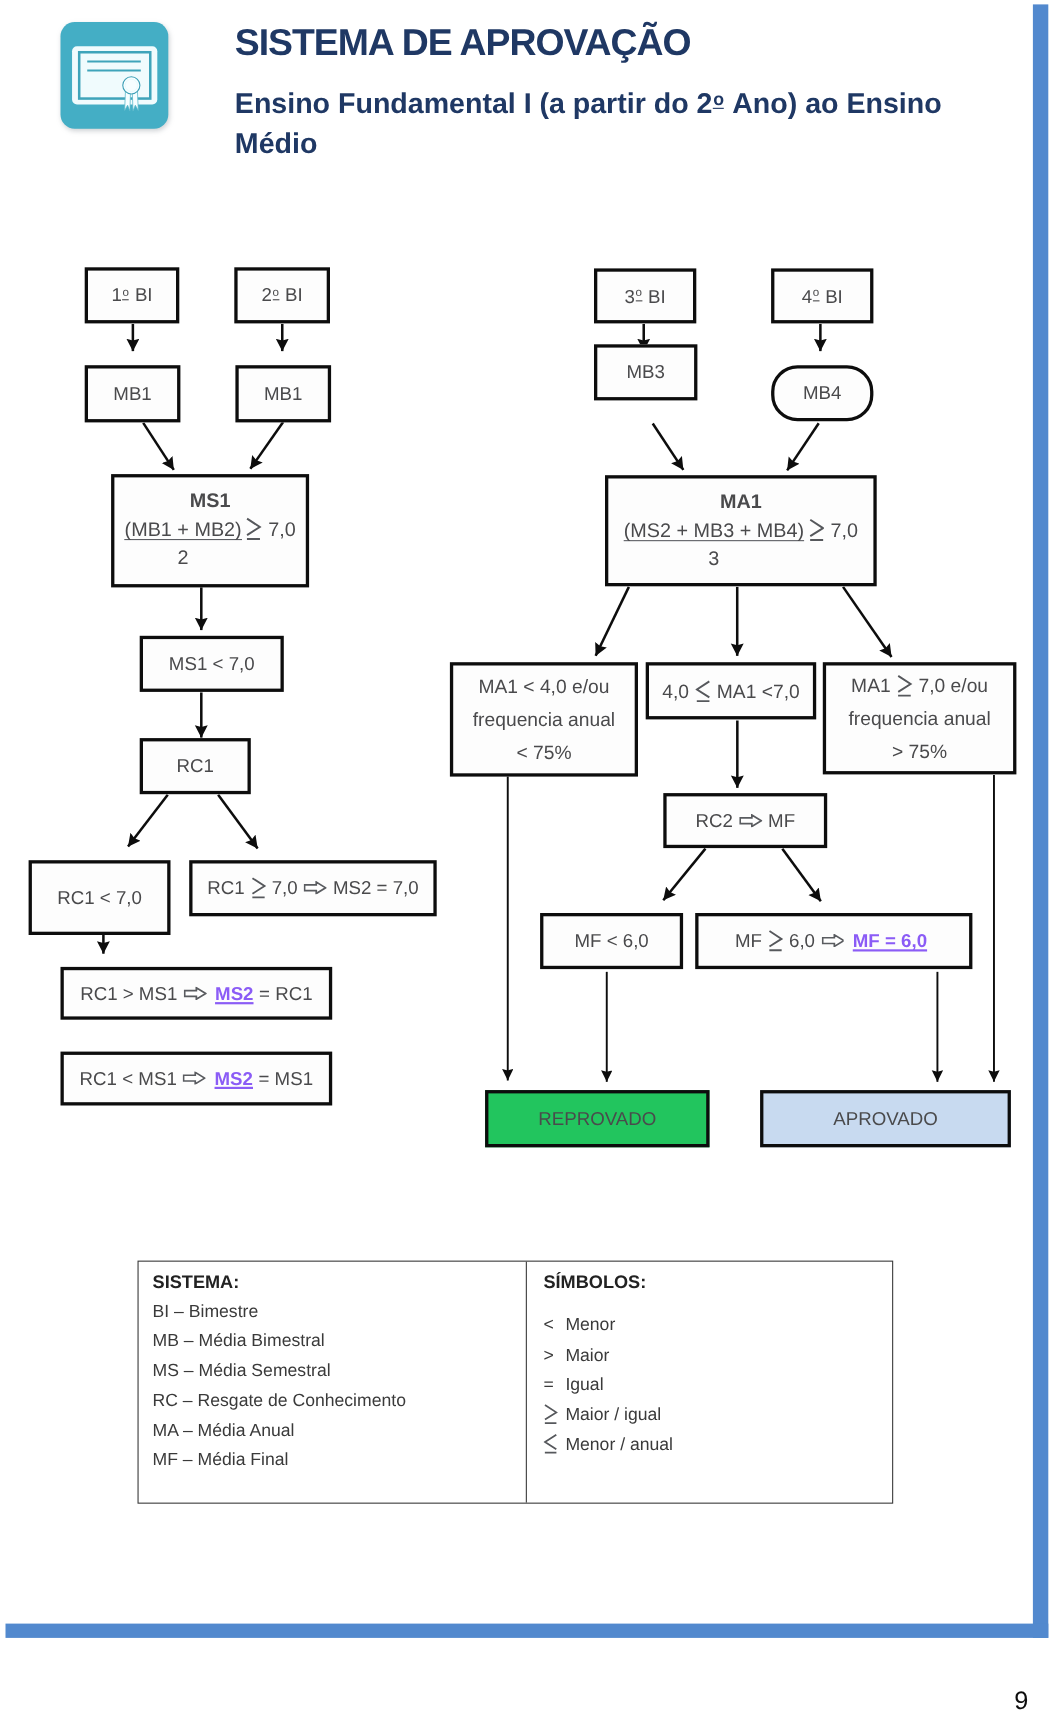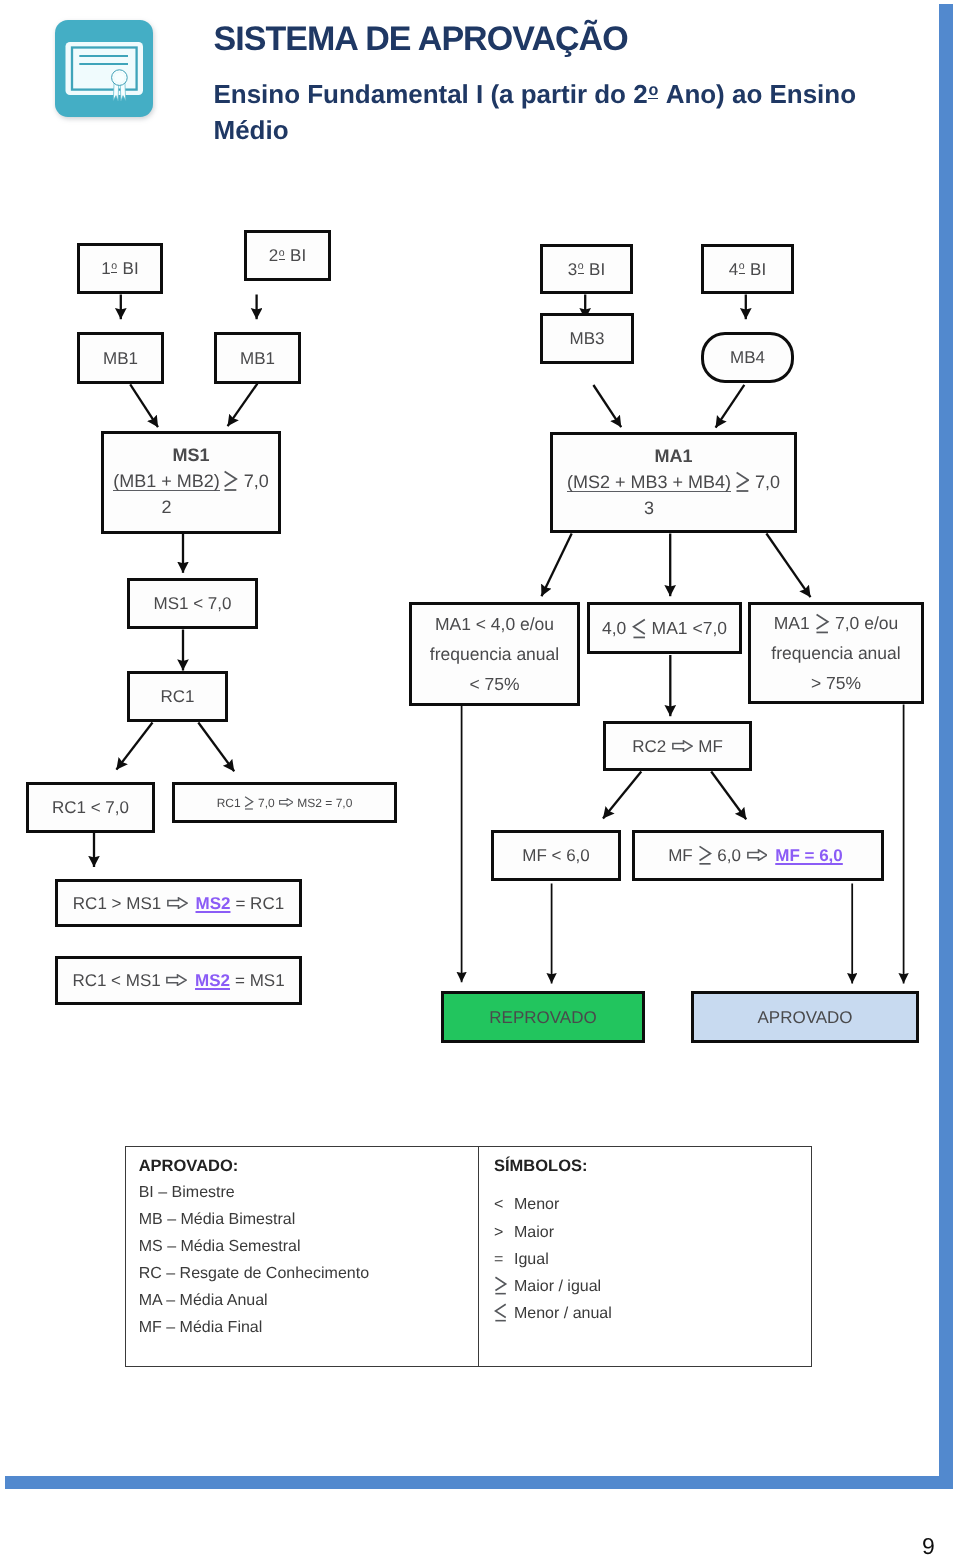--- a/index.html
+++ b/index.html
@@ -14,33 +14,33 @@
   .bx{position:absolute;border:3px solid #0d0d0d;background:#fdfdfd;box-sizing:border-box;
       display:flex;flex-direction:column;align-items:center;justify-content:center;
       color:#4a4a4c;text-align:center;line-height:1.0;}
   .bx span{display:block;white-space:nowrap;}
   .bx span.t-frac{width:100%;display:flex;align-items:flex-start;justify-content:center;}
   #pageno{position:absolute;left:922px;top:1533px;font-size:23px;color:#0d0d0d;}
   .c-thick{stroke-width:2.3;}
   .c-thin{stroke-width:1.75;marker-end:url(#ah2);}
   
   #b-bi1{left:77px;top:243px;width:86px;height:51px;font-size:17px;}
-  #b-bi2{left:213px;top:230px;width:87px;height:51px;font-size:17px;margin-left:31px;}
+  #b-bi2{left:213px;top:243px;width:87px;height:51px;font-size:17px;}
   #b-bi3{left:540px;top:244px;width:93px;height:50px;font-size:17px;}
   #b-bi4{left:701px;top:244px;width:93px;height:50px;font-size:17px;}
   #b-mb1{left:77px;top:332px;width:87px;height:52px;font-size:17px;}
   #b-mb2{left:214px;top:332px;width:87px;height:52px;font-size:17px;}
   #b-mb3{left:540px;top:313px;width:94px;height:51px;font-size:17px;}
   #b-mb4{left:701px;top:332px;width:93px;height:51px;font-size:17px;border-radius:24px;}
   #b-ms1{left:101px;top:431px;width:180px;height:103px;font-size:18px;line-height:25.5px;justify-content:flex-start;padding-top:9px;}
   #b-ma1{left:550px;top:432px;width:247px;height:101px;font-size:18px;line-height:25.5px;justify-content:flex-start;padding-top:9px;}
   #b-ms1lt{left:127px;top:578px;width:131px;height:51px;font-size:17px;}
   #b-rc1{left:127px;top:671px;width:101px;height:51px;font-size:17px;}
-  #b-rc1lt{left:26px;top:782px;width:129px;height:51px;font-size:17px;}
-  #b-rc1ge{left:172px;top:782px;width:225px;height:41px;font-size:12px;}
+  #b-rc1lt{left:26px;top:782px;width:129px;height:68px;font-size:17px;}
+  #b-rc1ge{left:172px;top:782px;width:225px;height:51px;font-size:17px;}
   #b-rc1gt{left:55px;top:879px;width:247px;height:48px;font-size:17px;}
   #b-rc1lm{left:55px;top:956px;width:247px;height:49px;font-size:17px;}
   #b-ma1lt{left:409px;top:602px;width:171px;height:104px;font-size:17.5px;line-height:30px;}
   #b-ma1md{left:587px;top:602px;width:155px;height:52px;font-size:17.5px;}
   #b-ma1ge{left:748px;top:602px;width:176px;height:102px;font-size:17.5px;line-height:30px;align-items:center;}
   #b-rc2mf{left:603px;top:721px;width:149px;height:50px;font-size:17px;}
   #b-mflt{left:491px;top:830px;width:130px;height:51px;font-size:17px;}
   #b-mfge{left:632px;top:830px;width:252px;height:51px;font-size:17px;}
   #b-repr{left:441px;top:991px;width:204px;height:52px;font-size:17px;background:#22c55e;}
   #b-apro{left:691px;top:991px;width:228px;height:52px;font-size:17px;background:#c8daf0;}
@@ -250,21 +250,21 @@
     </div>
   <div class="bx" id="b-repr">
       <span>REPROVADO</span>
     </div>
   <div class="bx" id="b-apro">
       <span>APROVADO</span>
     </div>
 
   <div id="legendbox">
     <div id="legend-col">
-      <div class="lg-title">APROVADO:</div>
+      <div class="lg-title">SISTEMA:</div>
       <div class="lg-item">BI – Bimestre</div>
       <div class="lg-item">MB – Média Bimestral</div>
       <div class="lg-item">MS – Média Semestral</div>
       <div class="lg-item">RC – Resgate de Conhecimento</div>
       <div class="lg-item">MA – Média Anual</div>
       <div class="lg-item">MF – Média Final</div>
     </div>
     <div id="symbol-col">
       <div class="lg-title">SÍMBOLOS:</div>
       <div class="sy-row">

